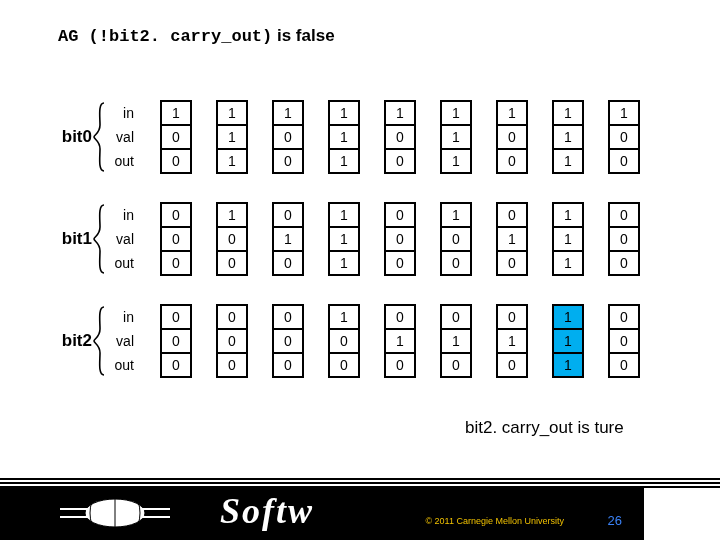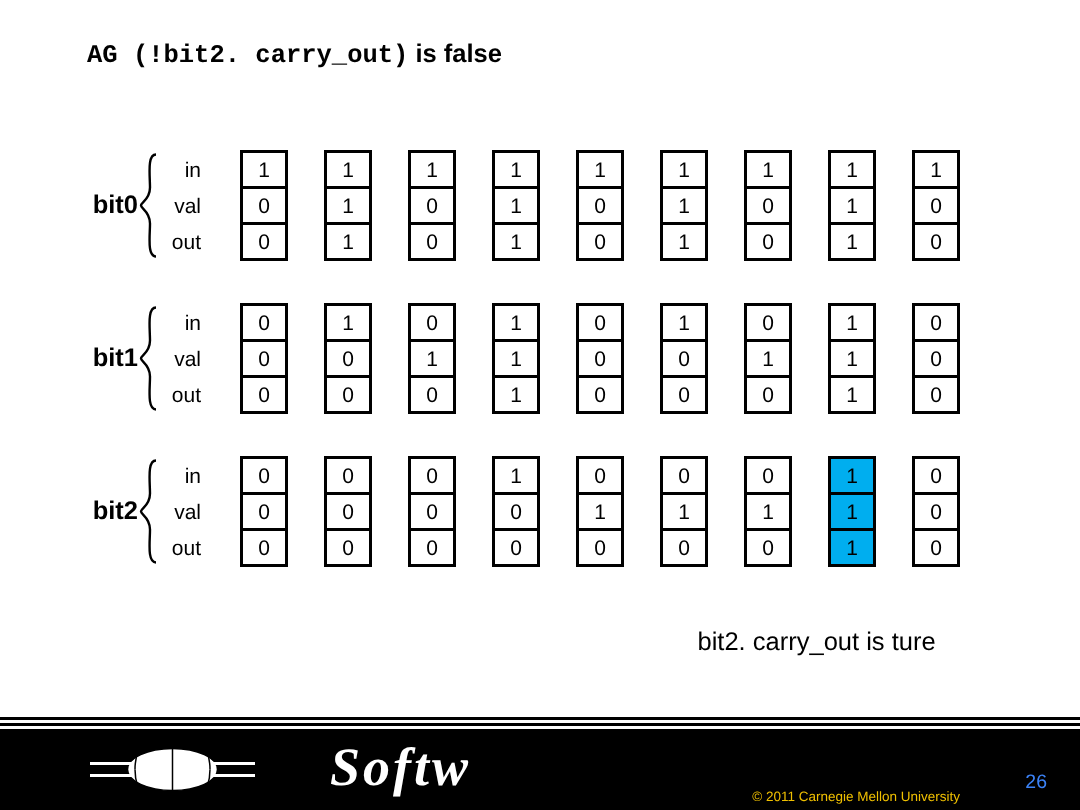--- a/index.html
+++ b/index.html
@@ -95,21 +95,21 @@
     top: 418px;
     font-size: 17px;
     font-weight: normal;
     color: #000;
   }
 
   .footer {
     position: absolute;
     left: 0;
     bottom: 0;
-    width: 720px;
+    width: 644px;
     height: 54px;
     background: #000;
     color: #fff;
   }
   .footer-lines {
     position: absolute;
     left: 0;
     top: -8px;
     width: 720px;
   }
@@ -130,21 +130,21 @@
     font-family: Georgia, "Times New Roman", serif;
     font-style: italic;
     font-weight: bold;
     font-size: 36px;
     letter-spacing: 2px;
     color: #fff;
   }
   .copyright {
     position: absolute;
     right: 80px;
-    bottom: 4px;
+    bottom: 14px;
     font-size: 9px;
     color: #f0c000;
   }
   .pagenum {
     position: absolute;
     right: 22px;
     bottom: 12px;
     font-size: 13px;
     color: #3b82f6;
   }

